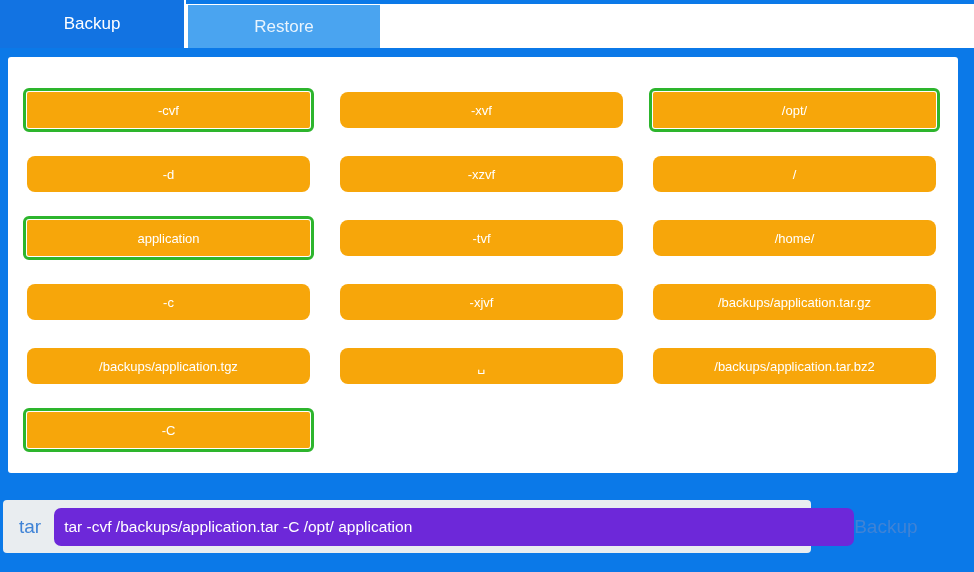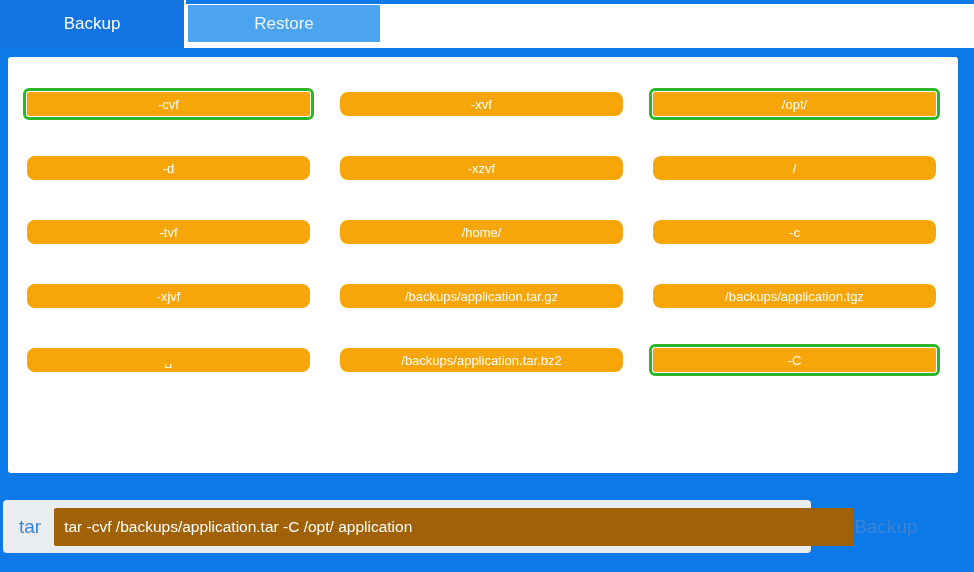--- a/index.html
+++ b/index.html
@@ -22,21 +22,21 @@
   .tab{
     position:absolute;top:0;
     display:flex;align-items:center;justify-content:center;
     font-size:17px;cursor:pointer;
   }
   .tab-backup{
     left:0;width:184px;height:48px;
     background:#1273e2;color:#ffffff;
   }
   .tab-restore{
-    left:188px;width:192px;height:37px;top:5px;
+    left:188px;width:192px;height:43px;top:5px;
     background:#4aa4f0;color:rgba(255,255,255,0.88);
     z-index:2;
   }
   
   .panel{
     position:absolute;left:8px;top:57px;width:950px;height:416px;
     background:#ffffff;border-radius:3px;
     box-sizing:border-box;
     padding:35px 20px 25px 19px;
   }
@@ -48,21 +48,21 @@
     row-gap:28px;
   }
   .token{
     background:#f7a60a;
     color:#ffffff;
     border:none;
     border-radius:8px;
     font-size:13px;
     font-family:"Liberation Sans","DejaVu Sans",sans-serif;
     display:flex;align-items:center;justify-content:center;
-    height:24px;width:283px;
+    height:36px;width:283px;
     box-sizing:border-box;
     cursor:pointer;
     padding:12px;
   }
   .token.selected{
     border-radius:2px;
     outline:3px solid #2db52d;
     outline-offset:1px;
   }
   
@@ -74,26 +74,26 @@
     padding:0 16px 0 16px;
   }
   .cmd-prefix{
     color:#3f83d6;font-size:19px;
     margin-right:13px;
     flex:0 0 auto;
   }
   .cmd-input{
     flex:0 0 auto;
     width:800px;height:38px;
-    background:#a16207;color:#ffffff;
+    background:#6d28d9;color:#ffffff;
     font-size:15.5px;
     display:flex;align-items:center;
     padding-left:10px;
     box-sizing:border-box;
-    border-radius:2px;
+    border-radius:7px;
     white-space:nowrap;
     overflow:hidden;
   }
   .cmd-submit{
     color:#3f83d6;font-size:19px;
     margin-left:auto;
     cursor:pointer;
     flex:0 0 auto;
   }
 </style>
@@ -107,20 +107,21 @@
 </div>
 
 <div class="panel">
   <div class="token-grid">
       <button class="token selected">-cvf</button>
       <button class="token">-xvf</button>
       <button class="token selected">/opt/</button>
       <button class="token">-d</button>
       <button class="token">-xzvf</button>
       <button class="token">/</button>
+      <button class="token selected">application</button>
       <button class="token">-tvf</button>
       <button class="token">/home/</button>
       <button class="token">-c</button>
       <button class="token">-xjvf</button>
       <button class="token">/backups/application.tar.gz</button>
       <button class="token">/backups/application.tgz</button>
       <button class="token">␣</button>
       <button class="token">/backups/application.tar.bz2</button>
       <button class="token selected">-C</button>
     </div>

